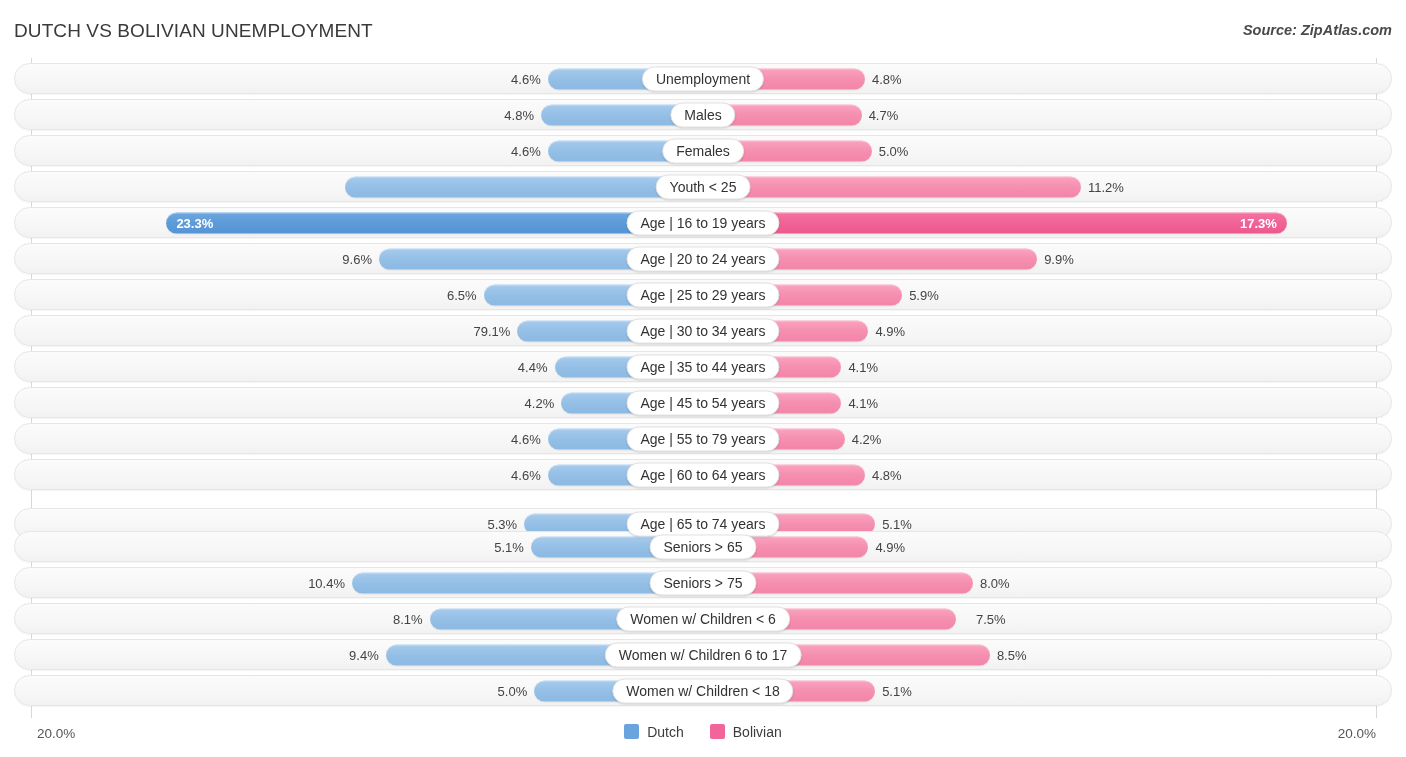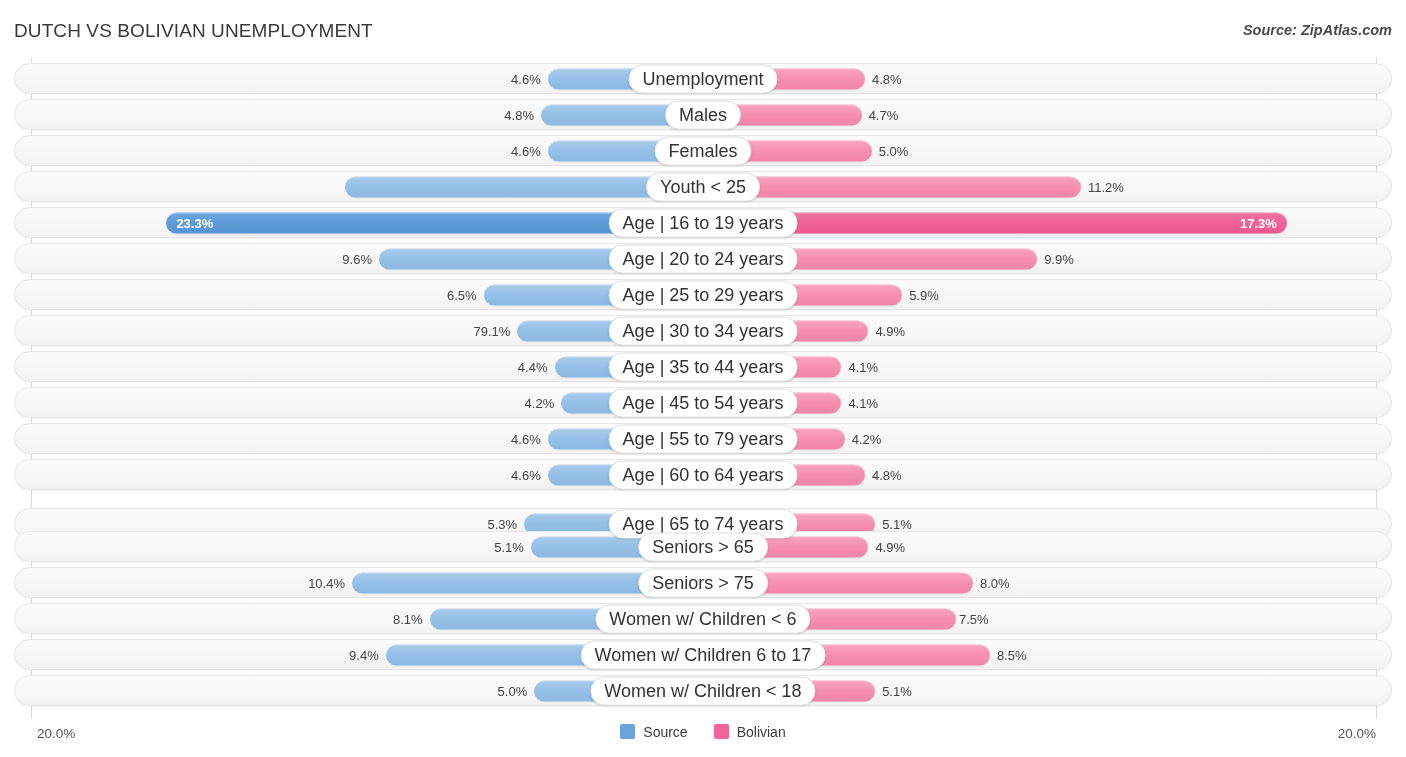--- a/index.html
+++ b/index.html
@@ -137,21 +137,21 @@
   
   .pill {
     position: absolute;
     left: 50%;
     top: 50%;
     transform: translate(-50%, -50%);
     background: #ffffff;
     border: 1px solid #e2e2e2;
     border-radius: 14px;
     padding: 4px 13px 5px;
-    font-size: 18px;
+    font-size: 14px;
     color: #333333;
     white-space: nowrap;
     line-height: 1;
     box-shadow: 0 1px 2px rgba(0,0,0,0.12);
     z-index: 5;
   }
 
   
   #footer {
     position: absolute;
@@ -377,21 +377,21 @@
         </div>
         <div class="pill">Seniors &gt; 75</div>
       </div>
       <div class="row" style="top: 545px;">
         <div class="half half-left">
           <div class="bar bar-left" style="width: 273.375px;"></div>
           <div class="value value-left" style="right: 280.375px;">8.1%</div>
         </div>
         <div class="half half-right">
           <div class="bar bar-right" style="width: 253.125px;"></div>
-          <div class="value value-right" style="left: 256px; text-align: center;">7.5%</div>
+          <div class="value value-right" style="left: 273px; text-align: center;">7.5%</div>
         </div>
         <div class="pill">Women w/ Children &lt; 6</div>
       </div>
       <div class="row" style="top: 581px;">
         <div class="half half-left">
           <div class="bar bar-left" style="width: 317.25px;"></div>
           <div class="value value-left" style="right: 324.25px;">9.4%</div>
         </div>
         <div class="half half-right">
           <div class="bar bar-right" style="width: 286.875px;"></div>
@@ -412,20 +412,20 @@
       </div>
     </div>
 </div>
 
 <div id="footer">
   <div class="axis-max" id="axis-max-left">20.0%</div>
   <div class="axis-max" id="axis-max-right">20.0%</div>
   <div id="legend">
     <div class="legend-item">
       <span class="legend-swatch dutch"></span>
-      <span class="legend-label">Source</span>
+      <span class="legend-label">Dutch</span>
     </div>
     <div class="legend-item">
       <span class="legend-swatch bolivian"></span>
       <span class="legend-label">Bolivian</span>
     </div>
   </div>
 </div>
 
 </body></html>

